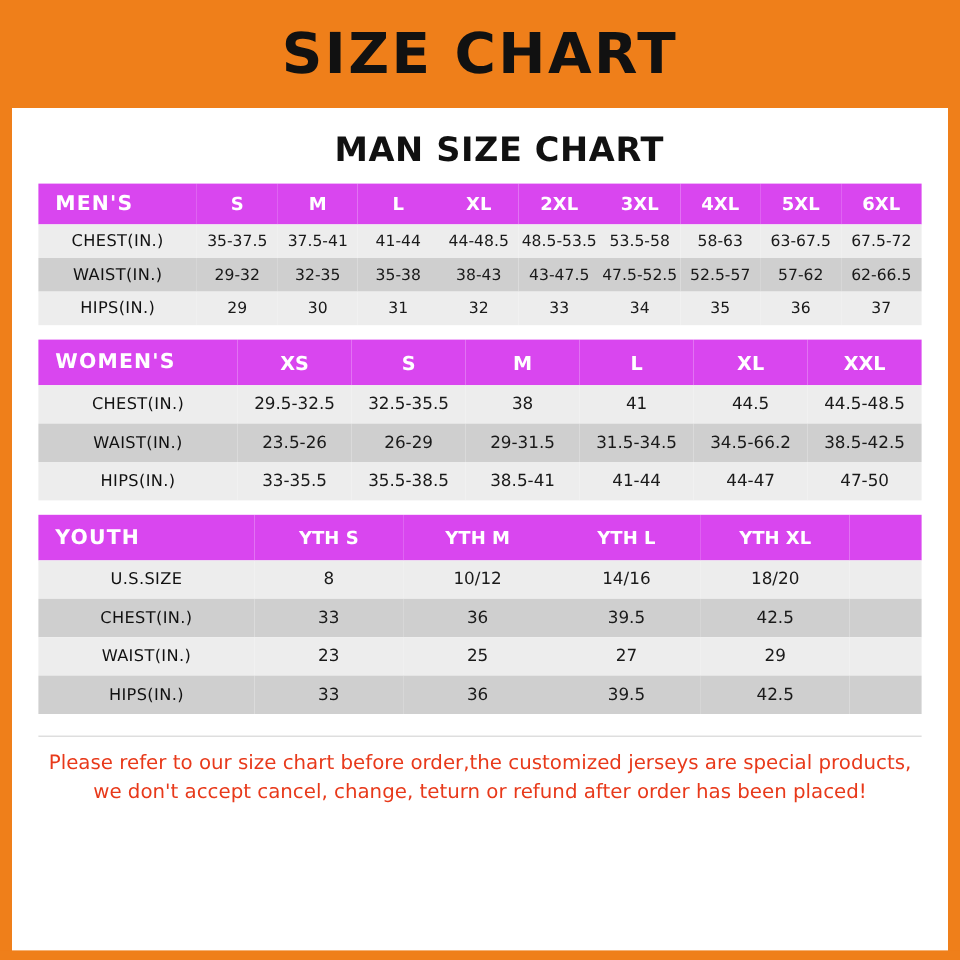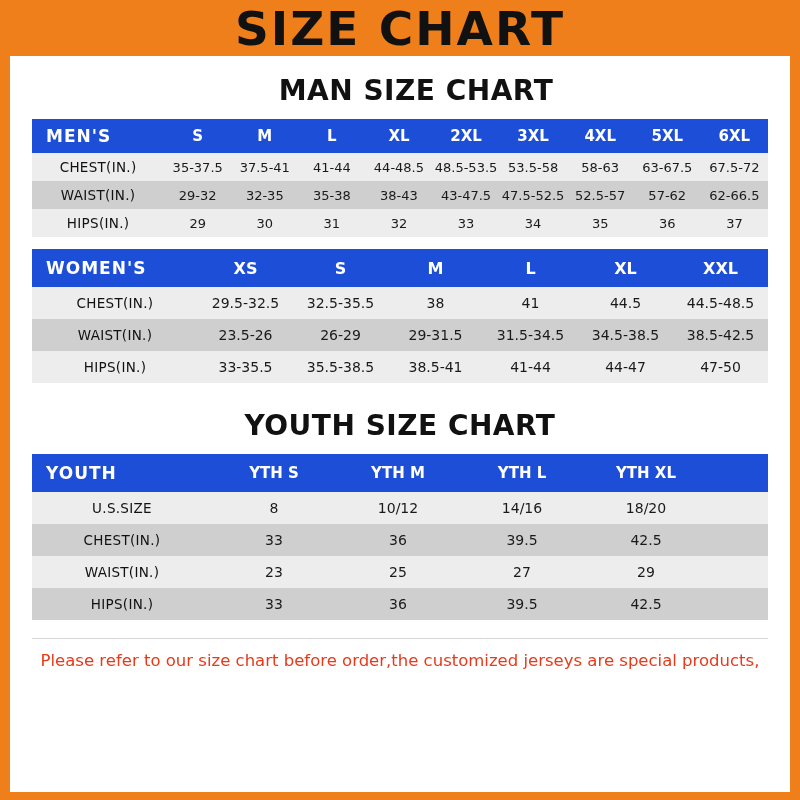--- a/index.html
+++ b/index.html
@@ -16,21 +16,21 @@
   .page {
     position: relative;
     width: 800px;
     height: 800px;
     box-sizing: border-box;
     border-left: 10px solid #ef7f1a;
     border-right: 10px solid #ef7f1a;
     background: #ffffff;
   }
   .top-banner {
-    height: 56px;
+    height: 90px;
     background: #ef7f1a;
     display: flex;
     align-items: center;
     justify-content: center;
     margin: 0 -10px;
   }
   .top-banner .title {
     font-family: "DejaVu Sans", sans-serif;
     font-weight: bold;
     font-size: 47px;
@@ -58,21 +58,21 @@
   }
   table.size-table th,
   table.size-table td {
     text-align: center;
     font-family: "DejaVu Sans", sans-serif;
     padding: 0;
     vertical-align: middle;
   }
   
   table.size-table thead tr {
-    background: #1d4ed8;
+    background: #d946ef;
     padding-left: 44px;
   }
   table.size-table thead th {
     color: #ffffff;
     font-weight: bold;
     height: 34px;
     font-size: 15px;
   }
   table.size-table thead th.corner {
     text-align: left;
@@ -223,36 +223,35 @@
         <td>41</td>
         <td>44.5</td>
         <td>44.5-48.5</td>
       </tr>
       <tr class="dark">
         <td class="rowlabel">WAIST(IN.)</td>
         <td>23.5-26</td>
         <td>26-29</td>
         <td>29-31.5</td>
         <td>31.5-34.5</td>
-        <td>34.5-38.5</td>
+        <td>34.5-66.2</td>
         <td>38.5-42.5</td>
       </tr>
       <tr class="light">
         <td class="rowlabel">HIPS(IN.)</td>
         <td>33-35.5</td>
         <td>35.5-38.5</td>
         <td>38.5-41</td>
         <td>41-44</td>
         <td>44-47</td>
         <td>47-50</td>
       </tr>
     </tbody>
   </table>
 
-  <div class="section-title youth-title">YOUTH SIZE CHART</div>
 
   <table class="size-table youth">
     <colgroup>
       <col style="width:180px">
       <col span="4" style="width:124px">
       <col style="width:60px">
     </colgroup>
     <thead>
       <tr>
         <th class="corner">YOUTH</th>
@@ -296,16 +295,17 @@
         <td>42.5</td>
         <td></td>
       </tr>
     </tbody>
   </table>
 
   <div class="divider"></div>
 
   <div class="note">
     <div>Please refer to our size chart before order,the customized jerseys are special products,</div>
+    <div>we don't accept cancel, change, teturn or refund after order has been placed!</div>
   </div>
 
   <div class="bottom-strip"></div>
 </div>
 
 </body></html>

